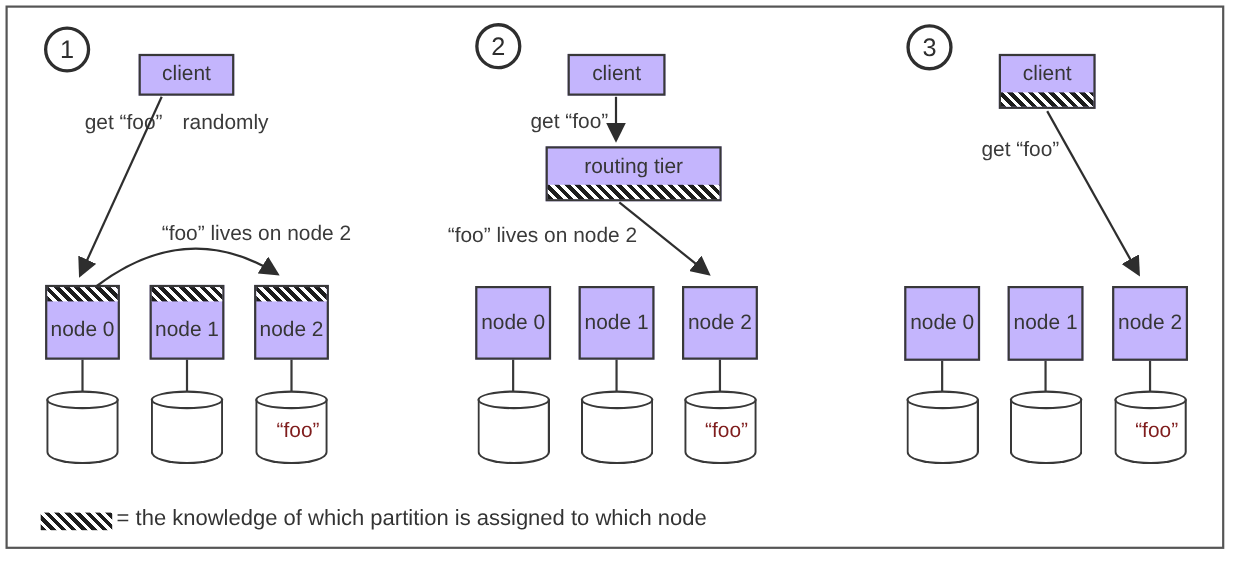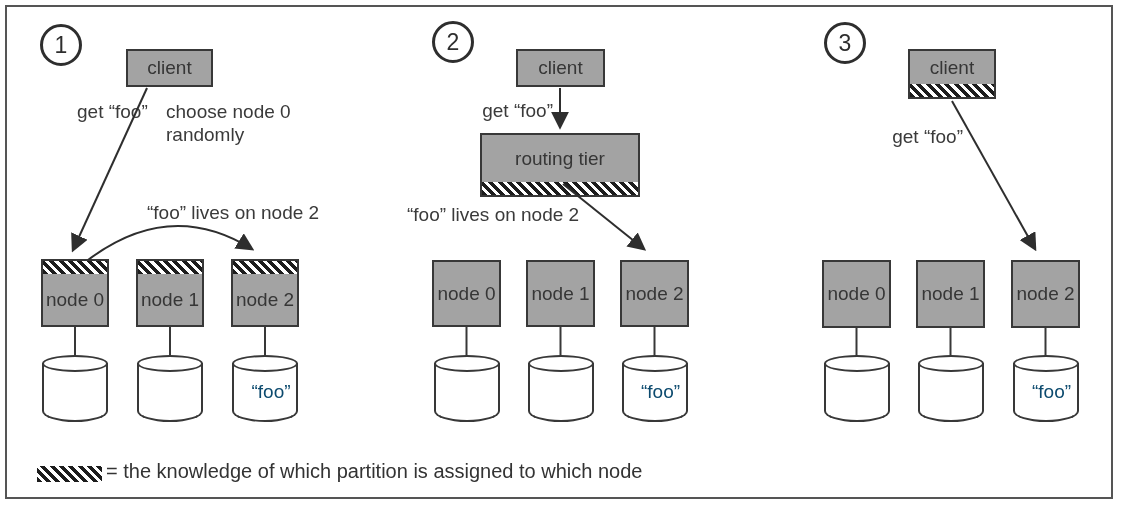--- a/index.html
+++ b/index.html
@@ -10,21 +10,21 @@
   .frame{
     position:absolute;left:5px;top:5px;width:1108px;height:494px;
     border:2px solid #555555;background:#ffffff;box-sizing:border-box;
   }
   .badge{
     position:absolute;width:42px;height:42px;border:3px solid #2e2e2e;border-radius:50%;
     display:flex;align-items:center;justify-content:center;
     font-size:23px;color:#2e2e2e;background:#fff;box-sizing:border-box;
   }
   .box{
-    position:absolute;border:2px solid #383838;background:#a3a3a3;box-sizing:border-box;
+    position:absolute;border:2px solid #383838;background:#c4b5fd;box-sizing:border-box;
     display:flex;align-items:center;justify-content:center;font-size:19px;
   }
   .hatch{
     background-image:repeating-linear-gradient(45deg,#1d1d1d 0 3.6px,#ffffff 3.6px 6.6px);
   }
   .strip-top{position:absolute;top:0;left:0;right:0;height:13px;}
   .strip-bottom{position:absolute;bottom:0;left:0;right:0;height:13px;}
   .pad-top{padding-top:13px;}
   .pad-bottom{padding-bottom:13px;}
   .ann{position:absolute;font-size:19px;white-space:nowrap;line-height:23px;color:#3a3a3a;}
@@ -33,21 +33,21 @@
   .cyl .cbody{
     position:absolute;left:0;right:0;top:8px;bottom:0;background:#fff;box-sizing:border-box;
     border:2px solid #383838;border-top:none;
     border-radius:0 0 33px 33px / 0 0 11px 11px;
   }
   .cyl .clid{
     position:absolute;left:0;right:0;top:0;height:17px;background:#fff;box-sizing:border-box;
     border:2px solid #383838;border-radius:50%;
   }
   .cyl .cval{
-    position:absolute;left:0;right:0;top:26px;text-align:center;font-size:19px;color:#0c4a6e;margin-left:12px;
+    position:absolute;left:0;right:0;top:26px;text-align:center;font-size:19px;color:#7f1d1d;margin-left:12px;
   }
   .legend-swatch{position:absolute;left:37px;top:466px;width:65px;height:16px;}
   .legend-text{position:absolute;left:106px;top:460px;font-size:20px;color:#333333;}
   svg.layer{position:absolute;left:0;top:0;pointer-events:none;}
   .under{z-index:0}
   .mid{z-index:1}
   .top{z-index:2}
 </style>
 </head>
 <body>
@@ -72,21 +72,20 @@
   <span>1</span>
 </div>
 
 <div class="box mid" style="left:126px;top:49px;width:87px;height:38px;">
   <span>client</span>
 </div>
 
 <div class="ann mid" style="left:77px;top:100px;">get “foo”</div>
 
 <div class="ann mid" style="left:166px;top:100px;">
-  <div>choose node 0</div>
   <div>randomly</div>
 </div>
 
 <div class="ann mid" style="left:147px;top:201px;">“foo” lives on node 2</div>
 
 <div class="box pad-top mid" style="left:41px;top:259px;width:68px;height:68px;">
   <div class="strip-top hatch"></div>
   <span>node 0</span>
 </div>
 <div class="box pad-top mid" style="left:136px;top:259px;width:68px;height:68px;">
@@ -115,21 +114,21 @@
 <div class="badge mid" style="left:432px;top:21px;">
   <span>2</span>
 </div>
 
 <div class="box mid" style="left:516px;top:49px;width:89px;height:38px;">
   <span>client</span>
 </div>
 
 <div class="ann right mid" style="left:453px;top:99px;width:100px;">get “foo”</div>
 
-<div class="box pad-bottom mid" style="left:480px;top:133px;width:160px;height:64px;">
+<div class="box pad-bottom mid" style="left:496px;top:133px;width:160px;height:50px;">
   <div class="strip-bottom hatch"></div>
   <span>routing tier</span>
 </div>
 
 <div class="ann mid" style="left:407px;top:203px;">“foo” lives on node 2</div>
 
 <div class="box mid" style="left:432px;top:260px;width:69px;height:67px;">
   <span>node 0</span>
 </div>
 <div class="box mid" style="left:526px;top:260px;width:69px;height:67px;">

